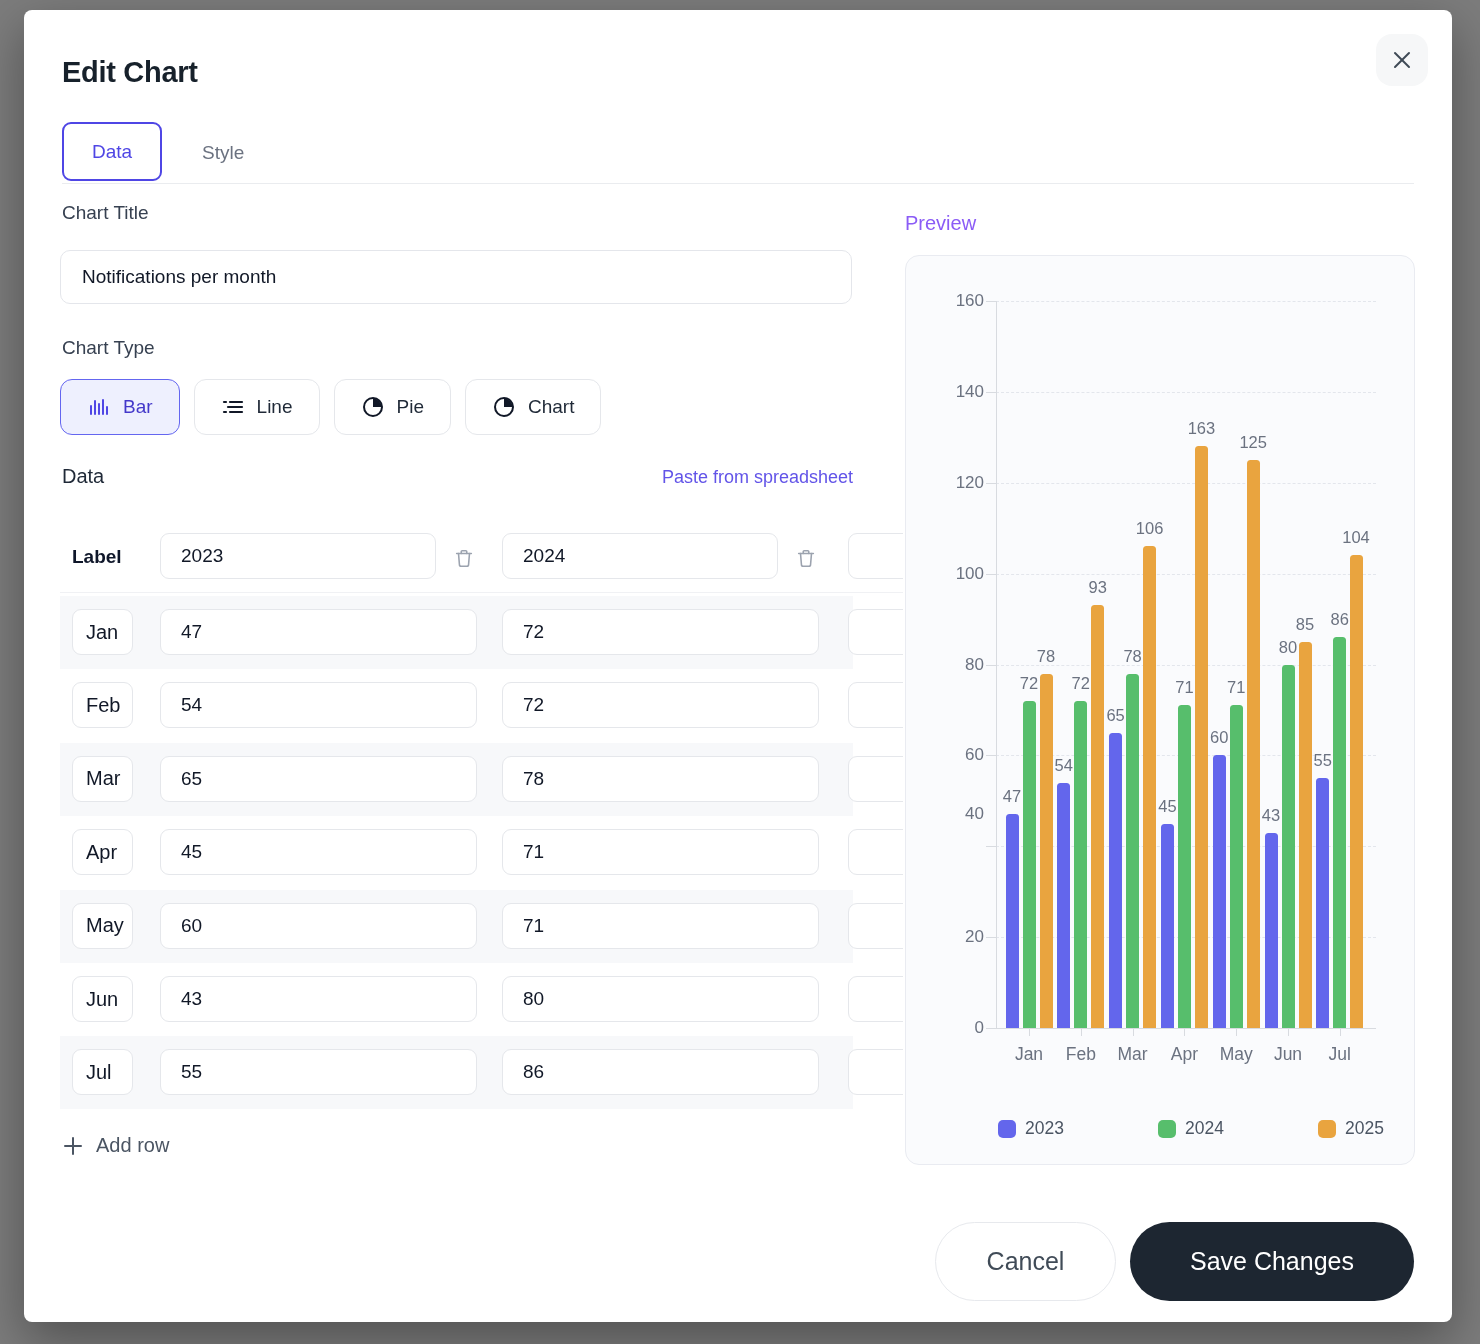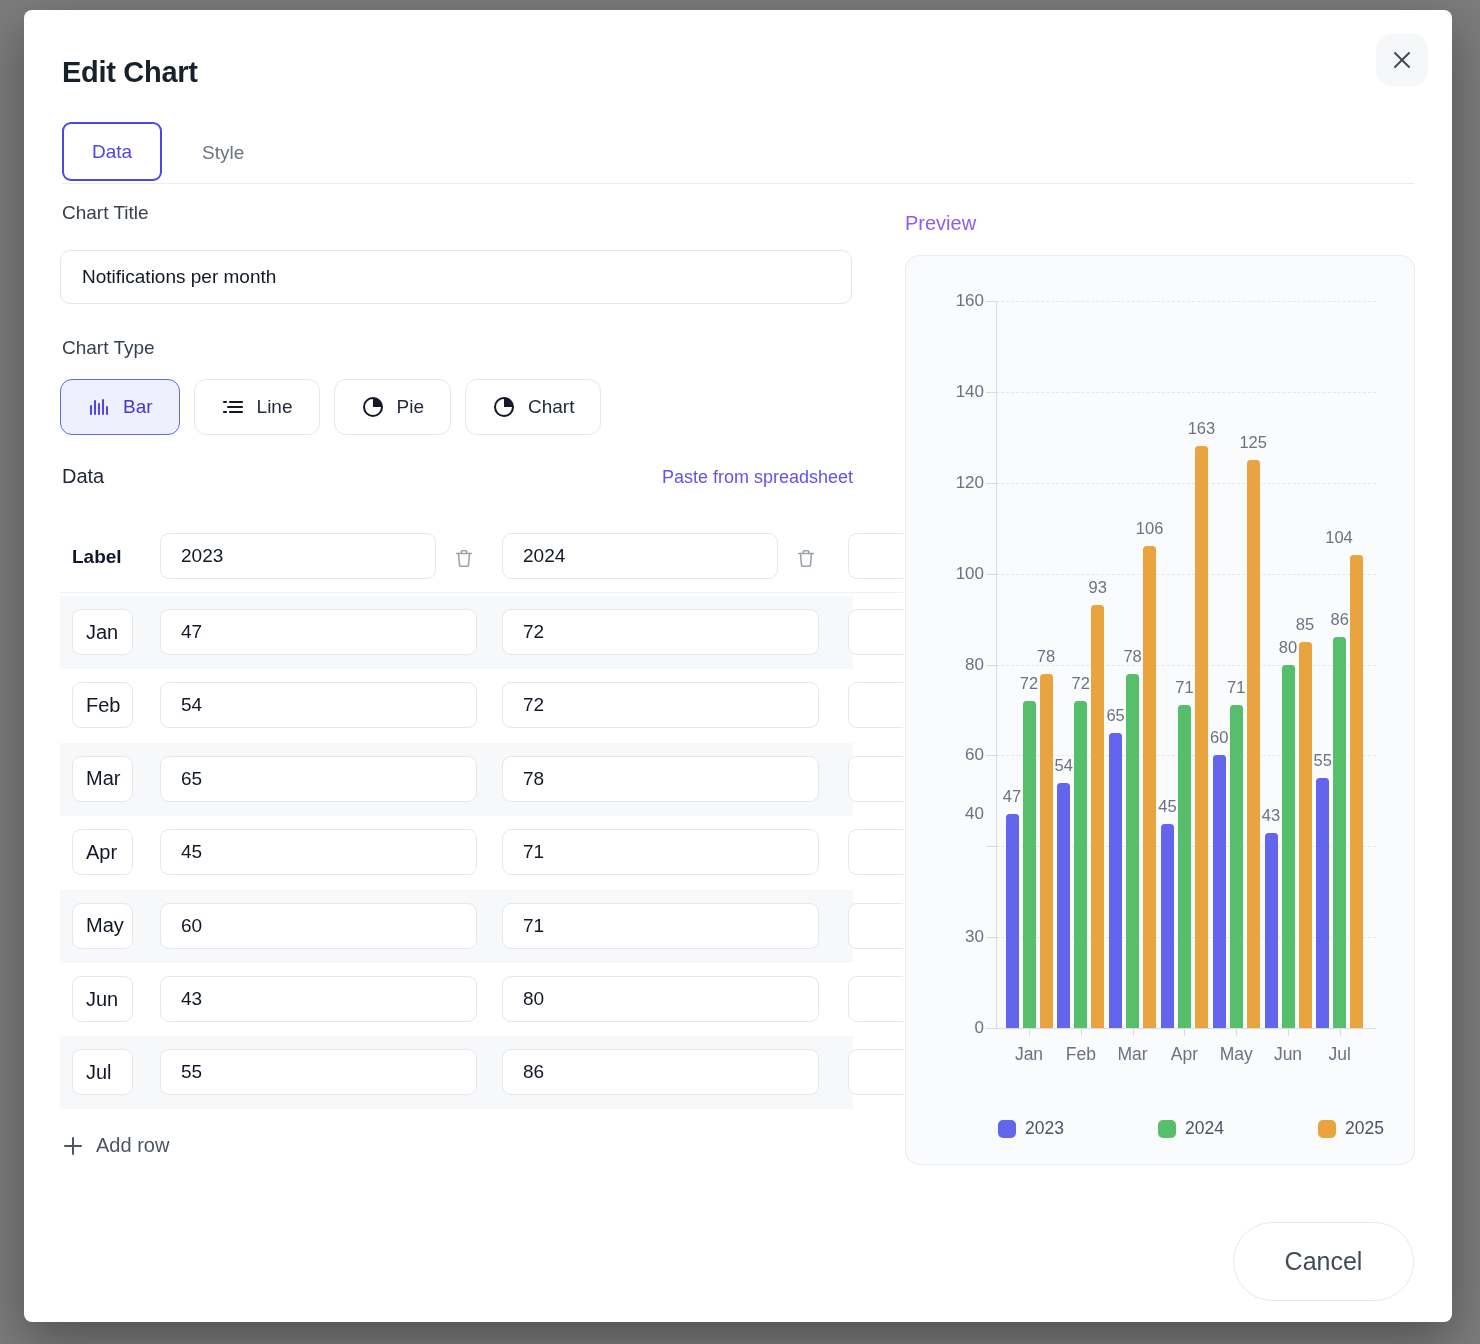--- a/index.html
+++ b/index.html
@@ -242,21 +242,21 @@
     <span>Add row</span>
   </button>
 
   <div class="preview-title">Preview</div>
   <div class="chart-card">
       <div class="axis-line" style="left: 90px; top: 772px; width: 380px; height: 1px;"></div>
       <div class="axis-line" style="left: 80px; top: 772px; width: 10px; height: 1px;"></div>
       <div class="ylabel" style="left: 18px; top: 762px;">0</div>
       <div class="gridline" style="left: 90px; top: 681.125px; width: 380px;"></div>
       <div class="axis-line" style="left: 80px; top: 681.125px; width: 10px; height: 1px;"></div>
-      <div class="ylabel" style="left: 18px; top: 671.125px;">30</div>
+      <div class="ylabel" style="left: 18px; top: 671.125px;">20</div>
       <div class="gridline" style="left: 90px; top: 590.25px; width: 380px;"></div>
       <div class="axis-line" style="left: 80px; top: 590.25px; width: 10px; height: 1px;"></div>
       <div class="ylabel" style="left: 18px; top: 548px;">40</div>
       <div class="gridline" style="left: 90px; top: 499.375px; width: 380px;"></div>
       <div class="axis-line" style="left: 80px; top: 499.375px; width: 10px; height: 1px;"></div>
       <div class="ylabel" style="left: 18px; top: 489.375px;">60</div>
       <div class="gridline" style="left: 90px; top: 408.5px; width: 380px;"></div>
       <div class="axis-line" style="left: 80px; top: 408.5px; width: 10px; height: 1px;"></div>
       <div class="ylabel" style="left: 18px; top: 398.5px;">80</div>
       <div class="gridline" style="left: 90px; top: 317.625px; width: 380px;"></div>
@@ -320,32 +320,33 @@
       <div class="bar-val" style="left: 382px; top: 381.5px;">80</div>
       <div class="bar" style="left: 392.5px; top: 385.781px; height: 386.219px; background: rgb(233, 164, 63);"></div>
       <div class="bar-val" style="left: 399px; top: 358.781px;">85</div>
       <div class="axis-line" style="left: 433.8px; top: 772px; width: 1px; height: 8px;"></div>
       <div class="xlabel" style="left: 433.8px; top: 788px;">Jul</div>
       <div class="bar" style="left: 410.3px; top: 522.094px; height: 249.906px; background: rgb(99, 102, 236);"></div>
       <div class="bar-val" style="left: 416.8px; top: 495.094px;">55</div>
       <div class="bar" style="left: 427.3px; top: 381.238px; height: 390.762px; background: rgb(87, 190, 108);"></div>
       <div class="bar-val" style="left: 433.8px; top: 354.238px;">86</div>
       <div class="bar" style="left: 444.3px; top: 299.45px; height: 472.55px; background: rgb(233, 164, 63);"></div>
-      <div class="bar-val" style="left: 433px; top: 272.45px; text-align: center;">104</div>
+      <div class="bar-val" style="left: 450px; top: 272.45px; text-align: center;">104</div>
       <div class="legend-item" style="left: 92px; top: 862px;">
         <div class="legend-swatch" style="background: rgb(99, 102, 236);"></div>
         <div class="legend-text">2023</div>
       </div>
       <div class="legend-item" style="left: 252px; top: 862px;">
         <div class="legend-swatch" style="background: rgb(87, 190, 108);"></div>
         <div class="legend-text">2024</div>
       </div>
       <div class="legend-item" style="left: 412px; top: 862px;">
         <div class="legend-swatch" style="background: rgb(233, 164, 63);"></div>
         <div class="legend-text">2025</div>
       </div>
     </div>
 
   <div class="footer">
     <button class="btn-cancel">Cancel</button>
+    <button class="btn-save">Save Changes</button>
   </div>
 
 </div>
 
 </body></html>

